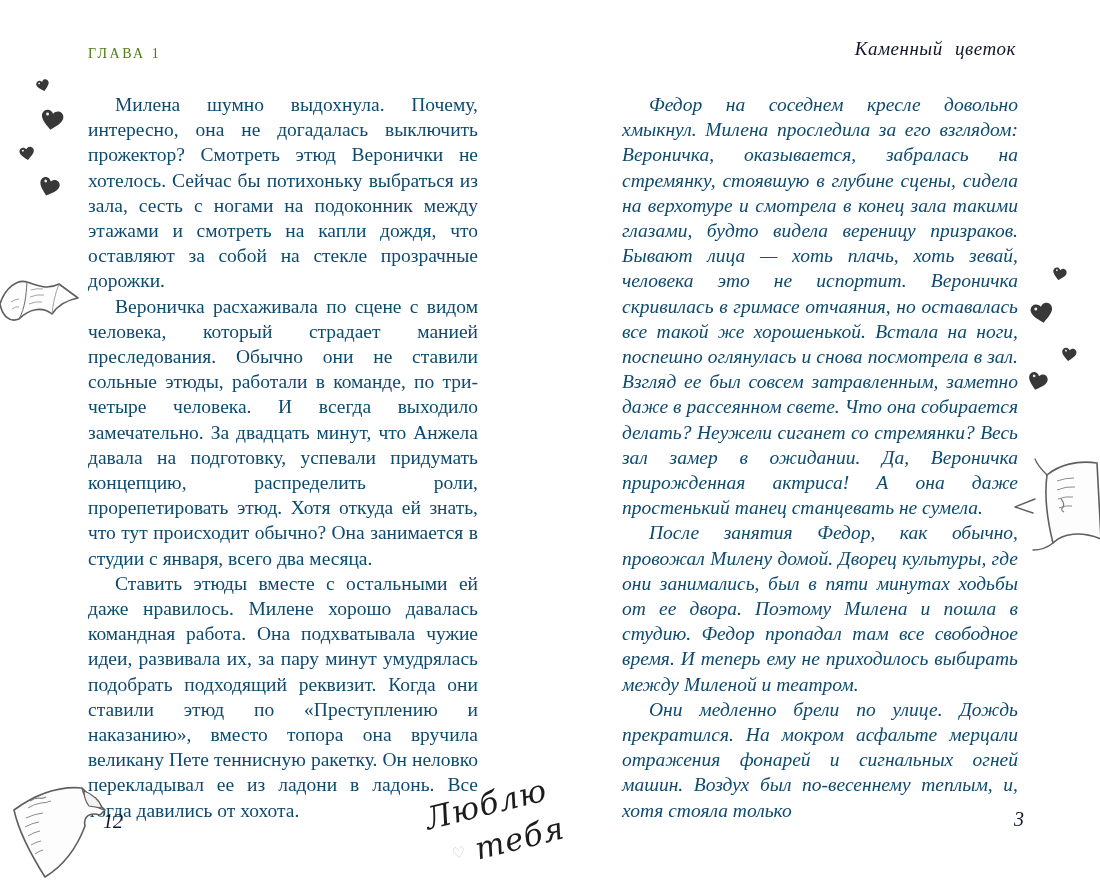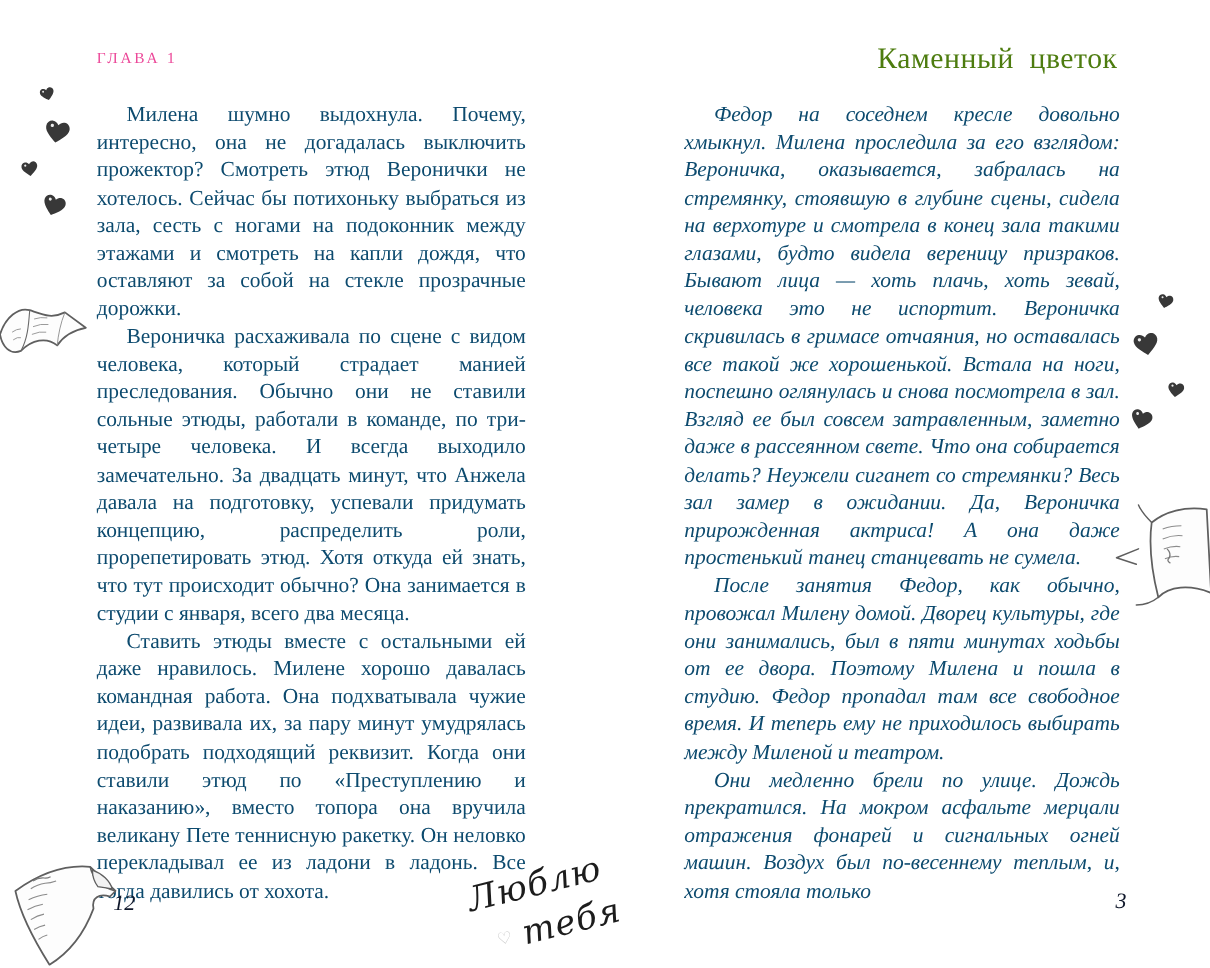--- a/index.html
+++ b/index.html
@@ -16,28 +16,29 @@
     font-family: "Liberation Serif", serif;
     color: #242424;
   }
   
   .chapter-header {
     position: absolute;
     left: 88px;
     top: 46px;
     font-size: 14px;
     letter-spacing: 2.5px;
-    color: #ec4899;
+    color: #4d7c0f;
   }
   .running-title {
     position: absolute;
     right: 84px;
     top: 38px;
-    font-size: 27px;
-    color: #4d7c0f;
+    font-size: 19px;
+    font-style: italic;
+    color: #0f172a;
     word-spacing: 7px;
     letter-spacing: 0.5px;
   }
   
   .column {
     position: absolute;
     top: 92px;
     font-size: 19.5px;
     line-height: 25.2px;
     text-align: justify;

